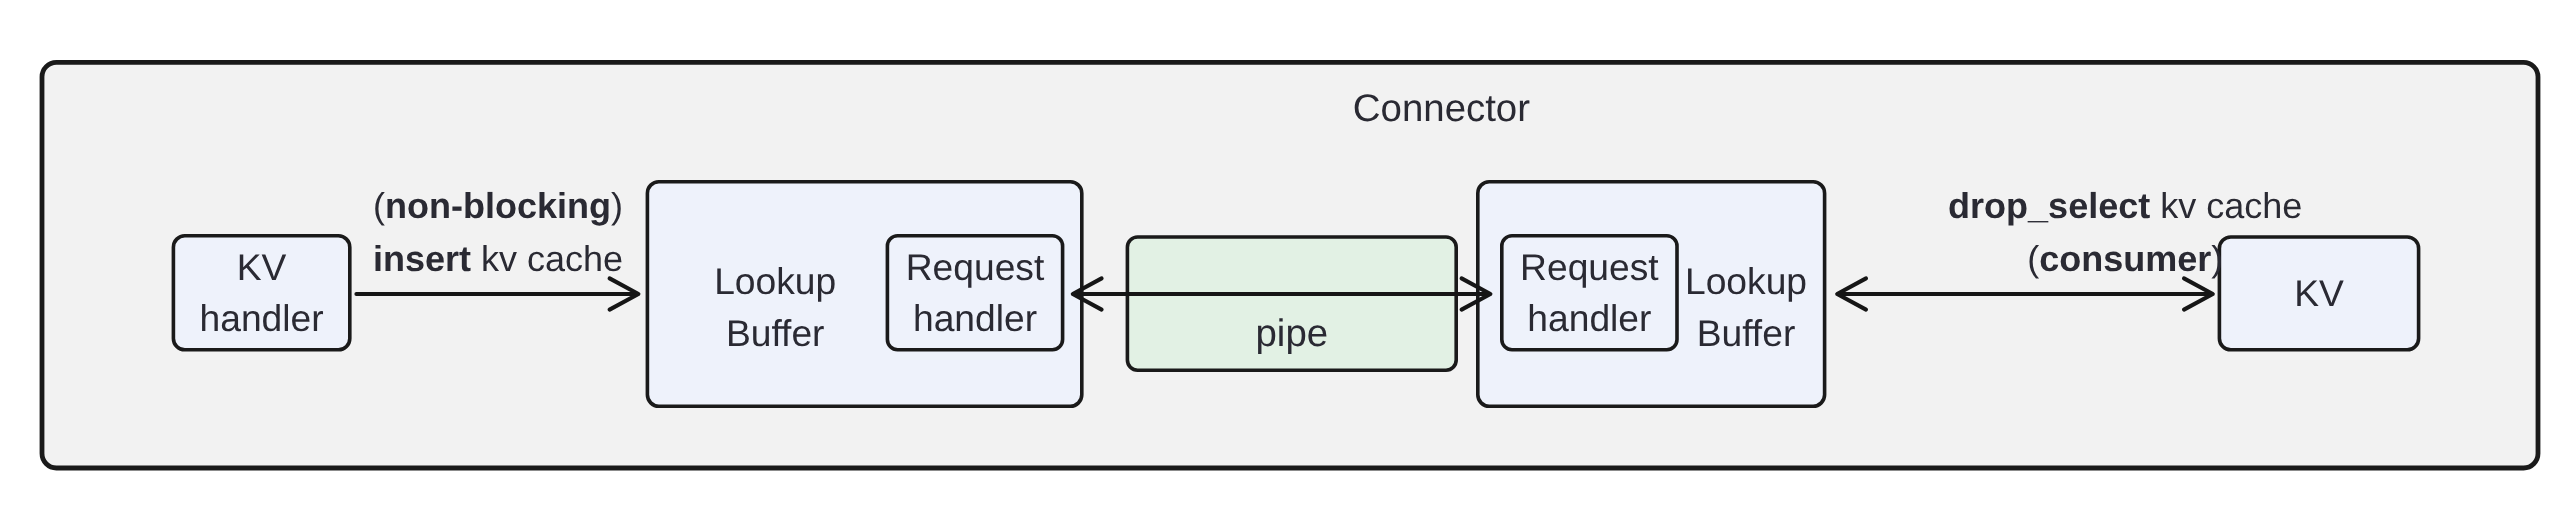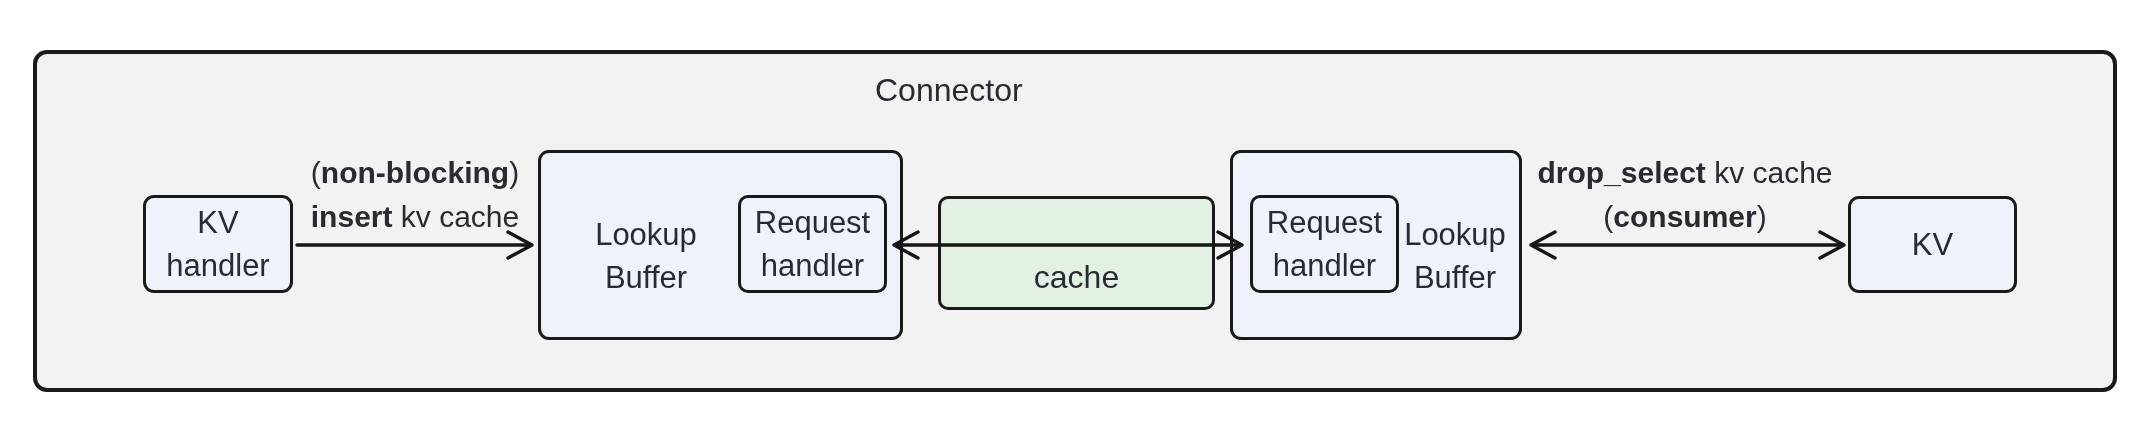--- a/index.html
+++ b/index.html
@@ -25,21 +25,21 @@
     position: absolute;
     left: 33px; top: 50px;
     width: 2084px; height: 342px;
     background: var(--canvas-fill);
     border: 4px solid var(--border);
     border-radius: 14px;
   }
   .title {
     position: absolute;
     left: 875px; top: 70px; width: 400px;
-    text-align: left;
+    text-align: right;
     font-size: 32px;
     line-height: 40px;
     color: var(--text);
   }
   .node {
     position: absolute;
     background: var(--node-fill);
     border: 3px solid var(--border);
     border-radius: 11px;
     display: flex;
@@ -114,21 +114,21 @@
   .edge-label {
     position: absolute;
     top: 151px;
     text-align: center;
     font-size: 30px;
     line-height: 44px;
     color: var(--text);
   }
   .edge-label b { font-weight: 700; }
   #label-insert { left: 265px; width: 300px; }
-  #label-drop-select { left: 1515px; width: 340px; }
+  #label-drop-select { left: 1601px; width: 340px; }
 
   #edges-layer {
     position: absolute;
     left: 0; top: 0;
     width: 2146px; height: 438px;
     pointer-events: none;
   }
   #edges-layer line, #edges-layer polyline {
     stroke: var(--arrow);
     stroke-width: 3.4;
@@ -156,21 +156,21 @@
       <span>Lookup</span>
       <span>Buffer</span>
     </div>
     <div class="request-handler">
       <span>Request</span>
       <span>handler</span>
     </div>
   </div>
 
   <div id="pipe">
-    <span>cache</span>
+    <span>pipe</span>
   </div>
 
   <div class="lookup-buffer" id="lookup-buffer-right">
     <div class="request-handler">
       <span>Request</span>
       <span>handler</span>
     </div>
     <div class="lb-label">
       <span>Lookup</span>
       <span>Buffer</span>

